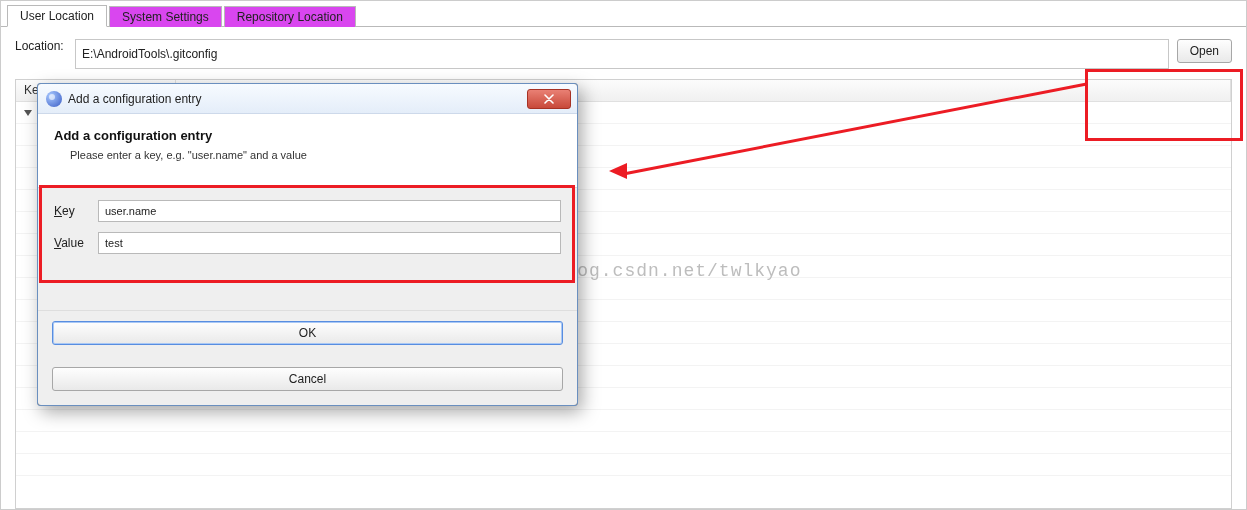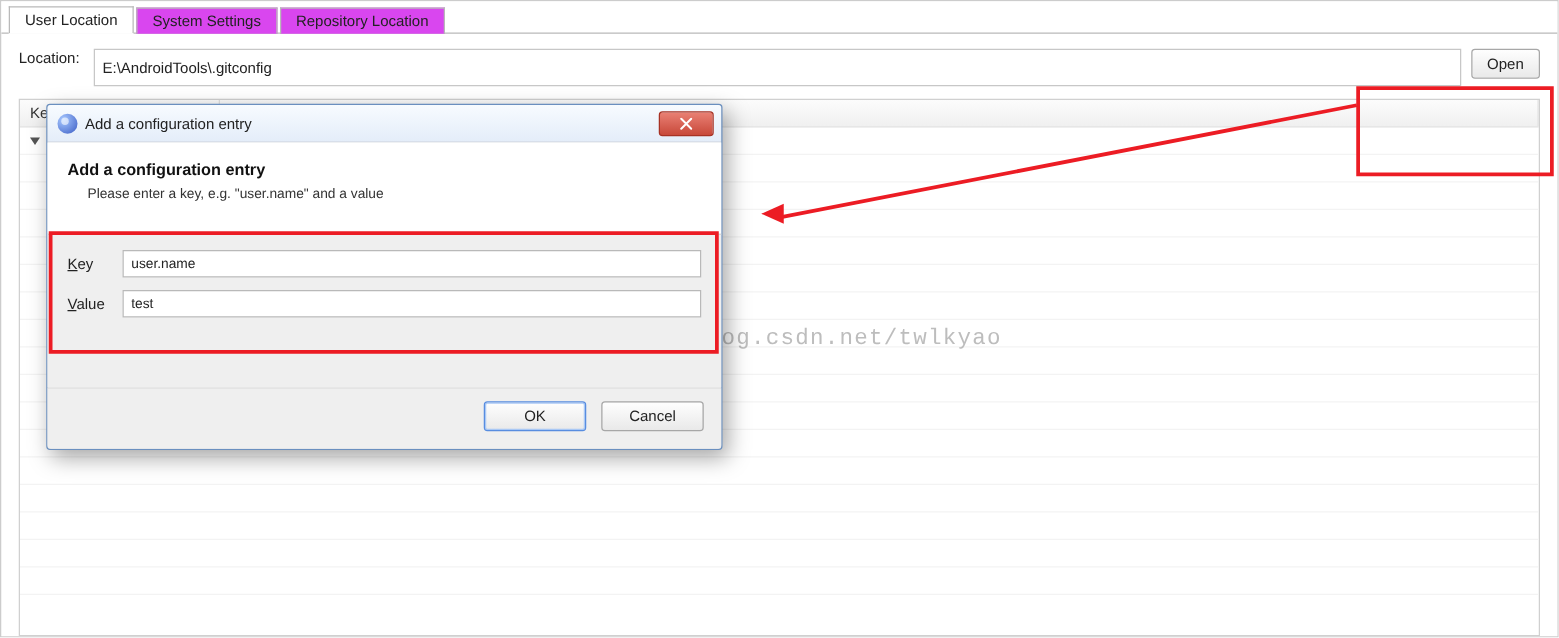--- a/index.html
+++ b/index.html
@@ -137,21 +137,21 @@
 
   
   .dialog-wrap {
     position: absolute;
     left: 36px;
     top: 82px;
     width: 541px;
     border: 1px solid #6a8fbf;
     border-radius: 3px;
     box-shadow: 4px 6px 18px rgba(0,0,0,0.35);
-    background: #e5e5e5;
+    background: #737373;
     z-index: 50;
   }
   .dialog-titlebar {
     display: flex;
     align-items: center;
     height: 30px;
     background: linear-gradient(#f7fbff, #e4edf9);
     border-bottom: 1px solid #cdd9ea;
     border-radius: 3px 3px 0 0;
     padding: 0 6px 0 8px;
@@ -226,25 +226,26 @@
     background: #fff;
     padding: 2px 6px;
     font-family: inherit;
     font-size: 11px;
     color: #222;
   }
 
   .dialog-footer {
     display: flex;
     justify-content: flex-end;
-    gap: 12px;
+    gap: 22px;
     padding: 10px 14px 14px 14px;
     background: #efefef;
     border-top: 1px solid #dedede;
     border-radius: 0 0 3px 3px;
+    flex-direction: column;
   }
   .dialog-footer .btn {
     min-width: 82px;
   }
   .dialog-footer .btn.default {
     border-color: #588de0;
     box-shadow: 0 0 0 1px #a9c8f5 inset;
   }
 
   

